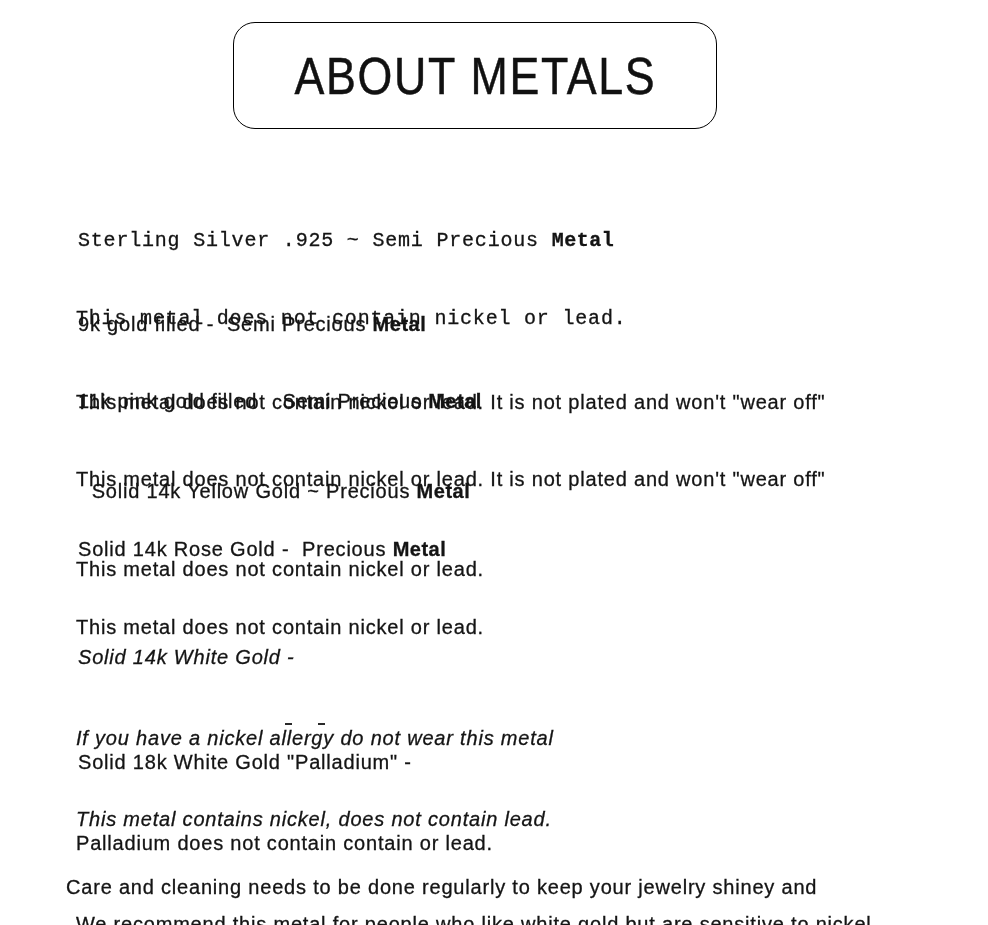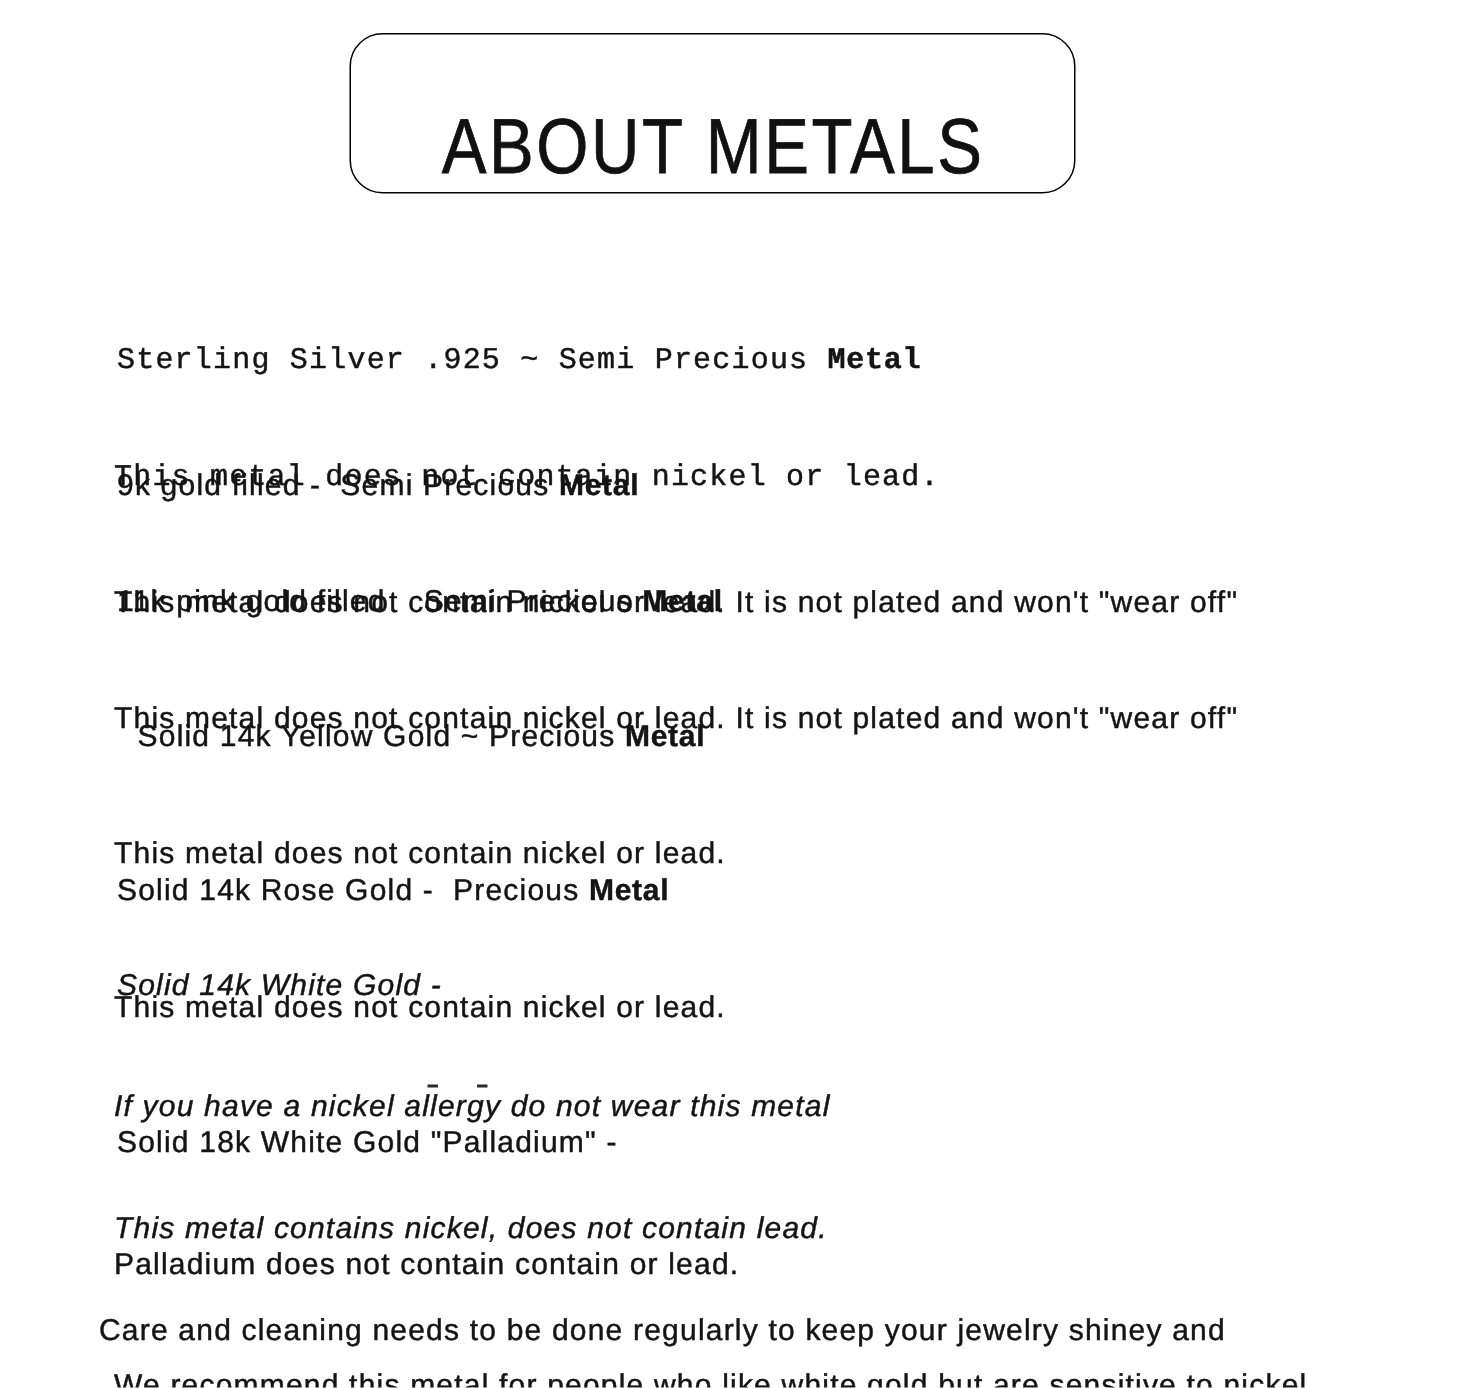--- a/index.html
+++ b/index.html
@@ -23,21 +23,21 @@
   
   .title-box {
     position: absolute;
     left: 233px;
     top: 22px;
     width: 482px;
     height: 105px;
     border: 1.5px solid #000000;
     border-radius: 22px;
     display: flex;
-    align-items: flex-end;
+    align-items: center;
     justify-content: center;
     background: #ffffff;
   }
   .title-text {
     font-size: 52px;
     letter-spacing: 2px;
     white-space: nowrap;
     transform: scaleX(0.86);
     -webkit-text-stroke: 0.5px #111111;
     color: #111111;
@@ -51,21 +51,21 @@
     letter-spacing: 0.8px;
     white-space: pre-wrap;
     -webkit-text-stroke: 0.3px #141414;
   }
   .heading { padding-left: 2px; }
   .heading b { font-weight: 700; letter-spacing: 0.5px; }
   .sec1 { top: 176px; font-family: Liberation Mono, monospace; }
   .sec2 { top: 259px; }
   .sec3 { top: 336px; }
   .sec4 { top: 426px; text-align: center; }
-  .sec5 { top: 529px; }
+  .sec5 { top: 484px; }
   .sec6 { top: 590px; line-height: 27px; font-style: italic; }
   .sec7 { top: 695px; line-height: 27px; }
   .sec3 .line:first-of-type,
   .sec4 .line:first-of-type,
   .sec5 .line:first-of-type { margin-top: 4px; }
   
   .footer {
     position: absolute;
     left: 66px;
     top: 827px;

